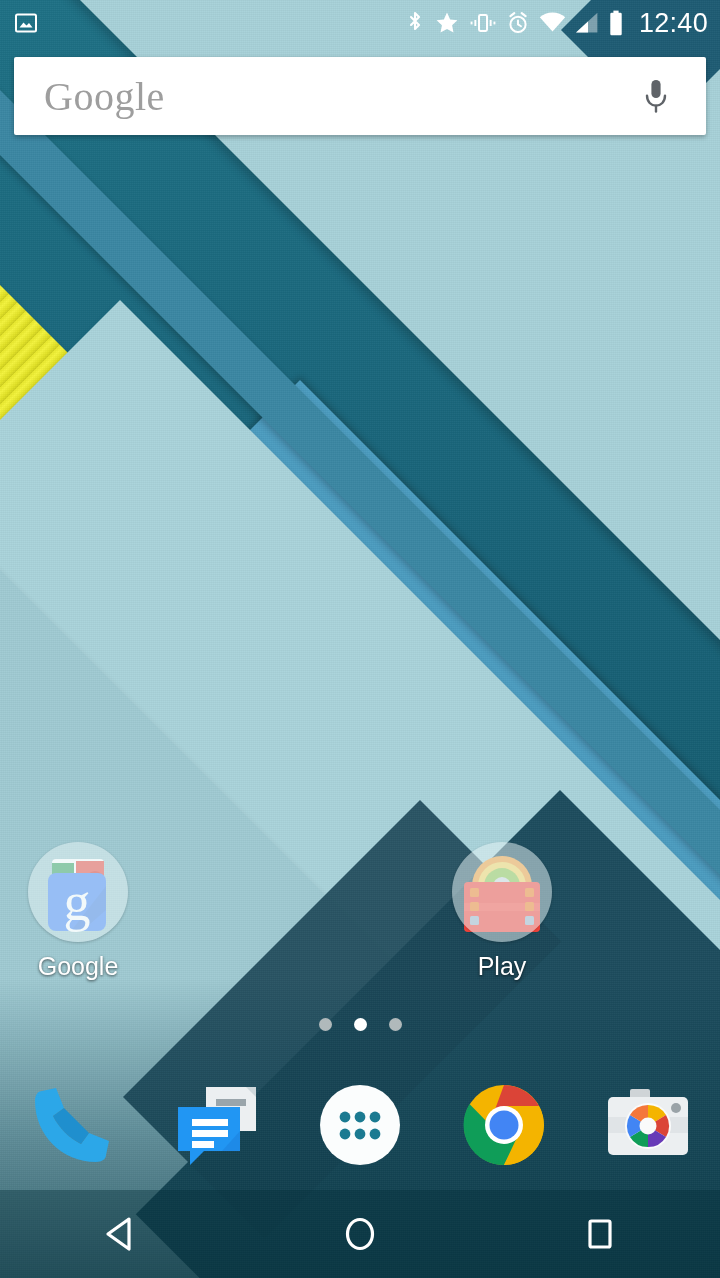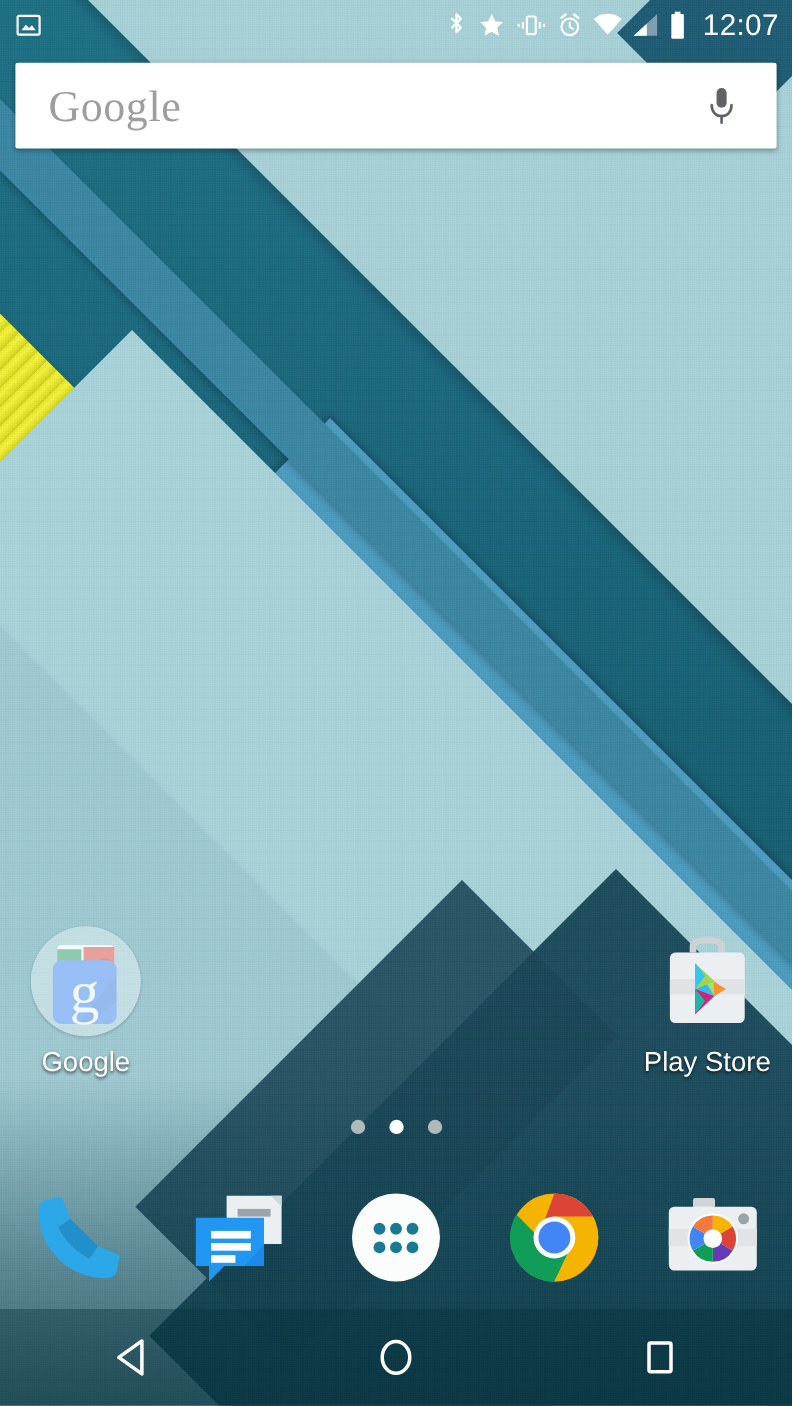--- a/index.html
+++ b/index.html
@@ -304,21 +304,21 @@
       <svg class="sb-ico" width="24" height="22" viewBox="0 0 24 22">
         <path d="M1 20.6 L22.4 20.6 L22.4 0.8 Z" fill="#ffffff" opacity=".42"></path>
         <path d="M1 20.6 L13 20.6 L13 9.6 Z" fill="#ffffff"></path>
       </svg>
 
       <svg class="sb-ico" width="16" height="26" viewBox="0 0 16 26">
         <rect x="5.4" y="0.6" width="5.2" height="2.4" fill="#fff"></rect>
         <rect x="2.3" y="2.8" width="11.4" height="22.4" rx="1.2" fill="#fff"></rect>
       </svg>
 
-      <span id="clock">12:07</span>
+      <span id="clock">12:40</span>
     </div>
   </div>
 
   <div id="searchbar">
     <span id="google-word">Google</span>
     <div id="mic-btn">
       <svg width="26" height="38" viewBox="0 0 26 38">
         <rect x="8.4" y="3" width="9.2" height="18" rx="4.6" fill="#5f6368"></rect>
         <path d="M4 18.6 C4 25 8.1 28.6 13 28.6 C17.9 28.6 22 25 22 18.6" fill="none" stroke="#5f6368" stroke-width="2.4" stroke-linecap="round"></path>
         <path d="M13 28.6 L13 34.6" stroke="#5f6368" stroke-width="2.4" stroke-linecap="round"></path>
@@ -341,45 +341,47 @@
 
           <rect x="22" y="33" width="58" height="58" rx="8" fill="#4285f4"></rect>
           <path d="M80 46 L80 70 L56 91 L45 91 Z" fill="#000" opacity=".07"></path>
           <text x="51" y="80" font-family="'Liberation Serif',serif" font-size="54" fill="#ffffff" text-anchor="middle">g</text>
         </svg>
       </div>
       <span class="ilabel">Google</span>
     </div>
 
 
-
-    <div class="cell" style="left:568px; top:20px;">
+    <div class="cell" style="left:427px; top:20px;">
       <div class="iconbox">
-        <svg width="104" height="104" viewBox="0 0 104 104">
-          <path d="M36 20 C36 14 42 12 52 12 C62 12 68 14 68 20 L68 26 L62 26 L62 21
-                   C62 18 58 17.5 52 17.5 C46 17.5 42 18 42 21 L42 26 L36 26 Z" fill="#cfd2d4"></path>
-          <rect x="18" y="26" width="68" height="64" rx="5" fill="#eceff1"></rect>
-          <rect x="18" y="50" width="68" height="14" fill="#dfe3e6"></rect>
-
-          <path d="M41 36 L41 82 L66 59 Z" fill="#4db6e8"></path>
-          <path d="M41 36 L41 82 L53 59 Z" fill="#2bbcf1"></path>
-          <path d="M41 36 L66 59 L58.5 66 Z" fill="#a9e06a"></path>
-          <path d="M41 36 L58.5 66 L41 82 Z" fill="#34d39a" opacity=".0"></path>
-          <path d="M41 82 L66 59 L58.5 52 Z" fill="#e8388f" opacity=".0"></path>
-          <g>
-            <path d="M41 36 L58 52.5 L41 59 Z" fill="#a3d44e"></path>
-            <path d="M41 59 L58 65.5 L41 82 Z" fill="#d4227c"></path>
-            <path d="M58 52.5 L69 59 L58 65.5 Z" fill="#f4932f"></path>
-            <path d="M41 36 L41 59 L50 47 Z" fill="#33c4f0"></path>
-            <path d="M41 59 L41 82 L50 70 Z" fill="#20b5a8"></path>
+        <div class="folder-bg"></div>
+        <svg width="104" height="104" viewBox="0 0 104 104">
+
+          <path d="M22 46 A30 30 0 0 1 82 46 Z" fill="#f29d38"></path>
+          <path d="M28 46 A24 24 0 0 1 76 46 Z" fill="#f4d35e"></path>
+          <path d="M34 46 A18 18 0 0 1 70 46 Z" fill="#8bc34a"></path>
+          <circle cx="52" cy="46" r="9" fill="#cfd8dc"></circle>
+
+          <rect x="14" y="42" width="76" height="50" rx="4" fill="#f4443b"></rect>
+          <rect x="14" y="63" width="76" height="8" fill="#ff5b4f" opacity=".5"></rect>
+          <g fill="#f48024">
+            <rect x="20" y="48" width="9" height="9" rx="1.5"></rect>
+            <rect x="20" y="62" width="9" height="9" rx="1.5"></rect>
+            <rect x="75" y="48" width="9" height="9" rx="1.5"></rect>
+            <rect x="75" y="62" width="9" height="9" rx="1.5"></rect>
           </g>
-        </svg>
-      </div>
-      <span class="ilabel">Play Store</span>
-    </div>
+          <g fill="#9fb3c8">
+            <rect x="20" y="76" width="9" height="9" rx="1.5"></rect>
+            <rect x="75" y="76" width="9" height="9" rx="1.5"></rect>
+          </g>
+        </svg>
+      </div>
+      <span class="ilabel">Play</span>
+    </div>
+
   </div>
 
   <div id="pagedots">
     <span class="dot"></span>
     <span class="dot active"></span>
     <span class="dot"></span>
   </div>
 
   <div id="dock">
 

